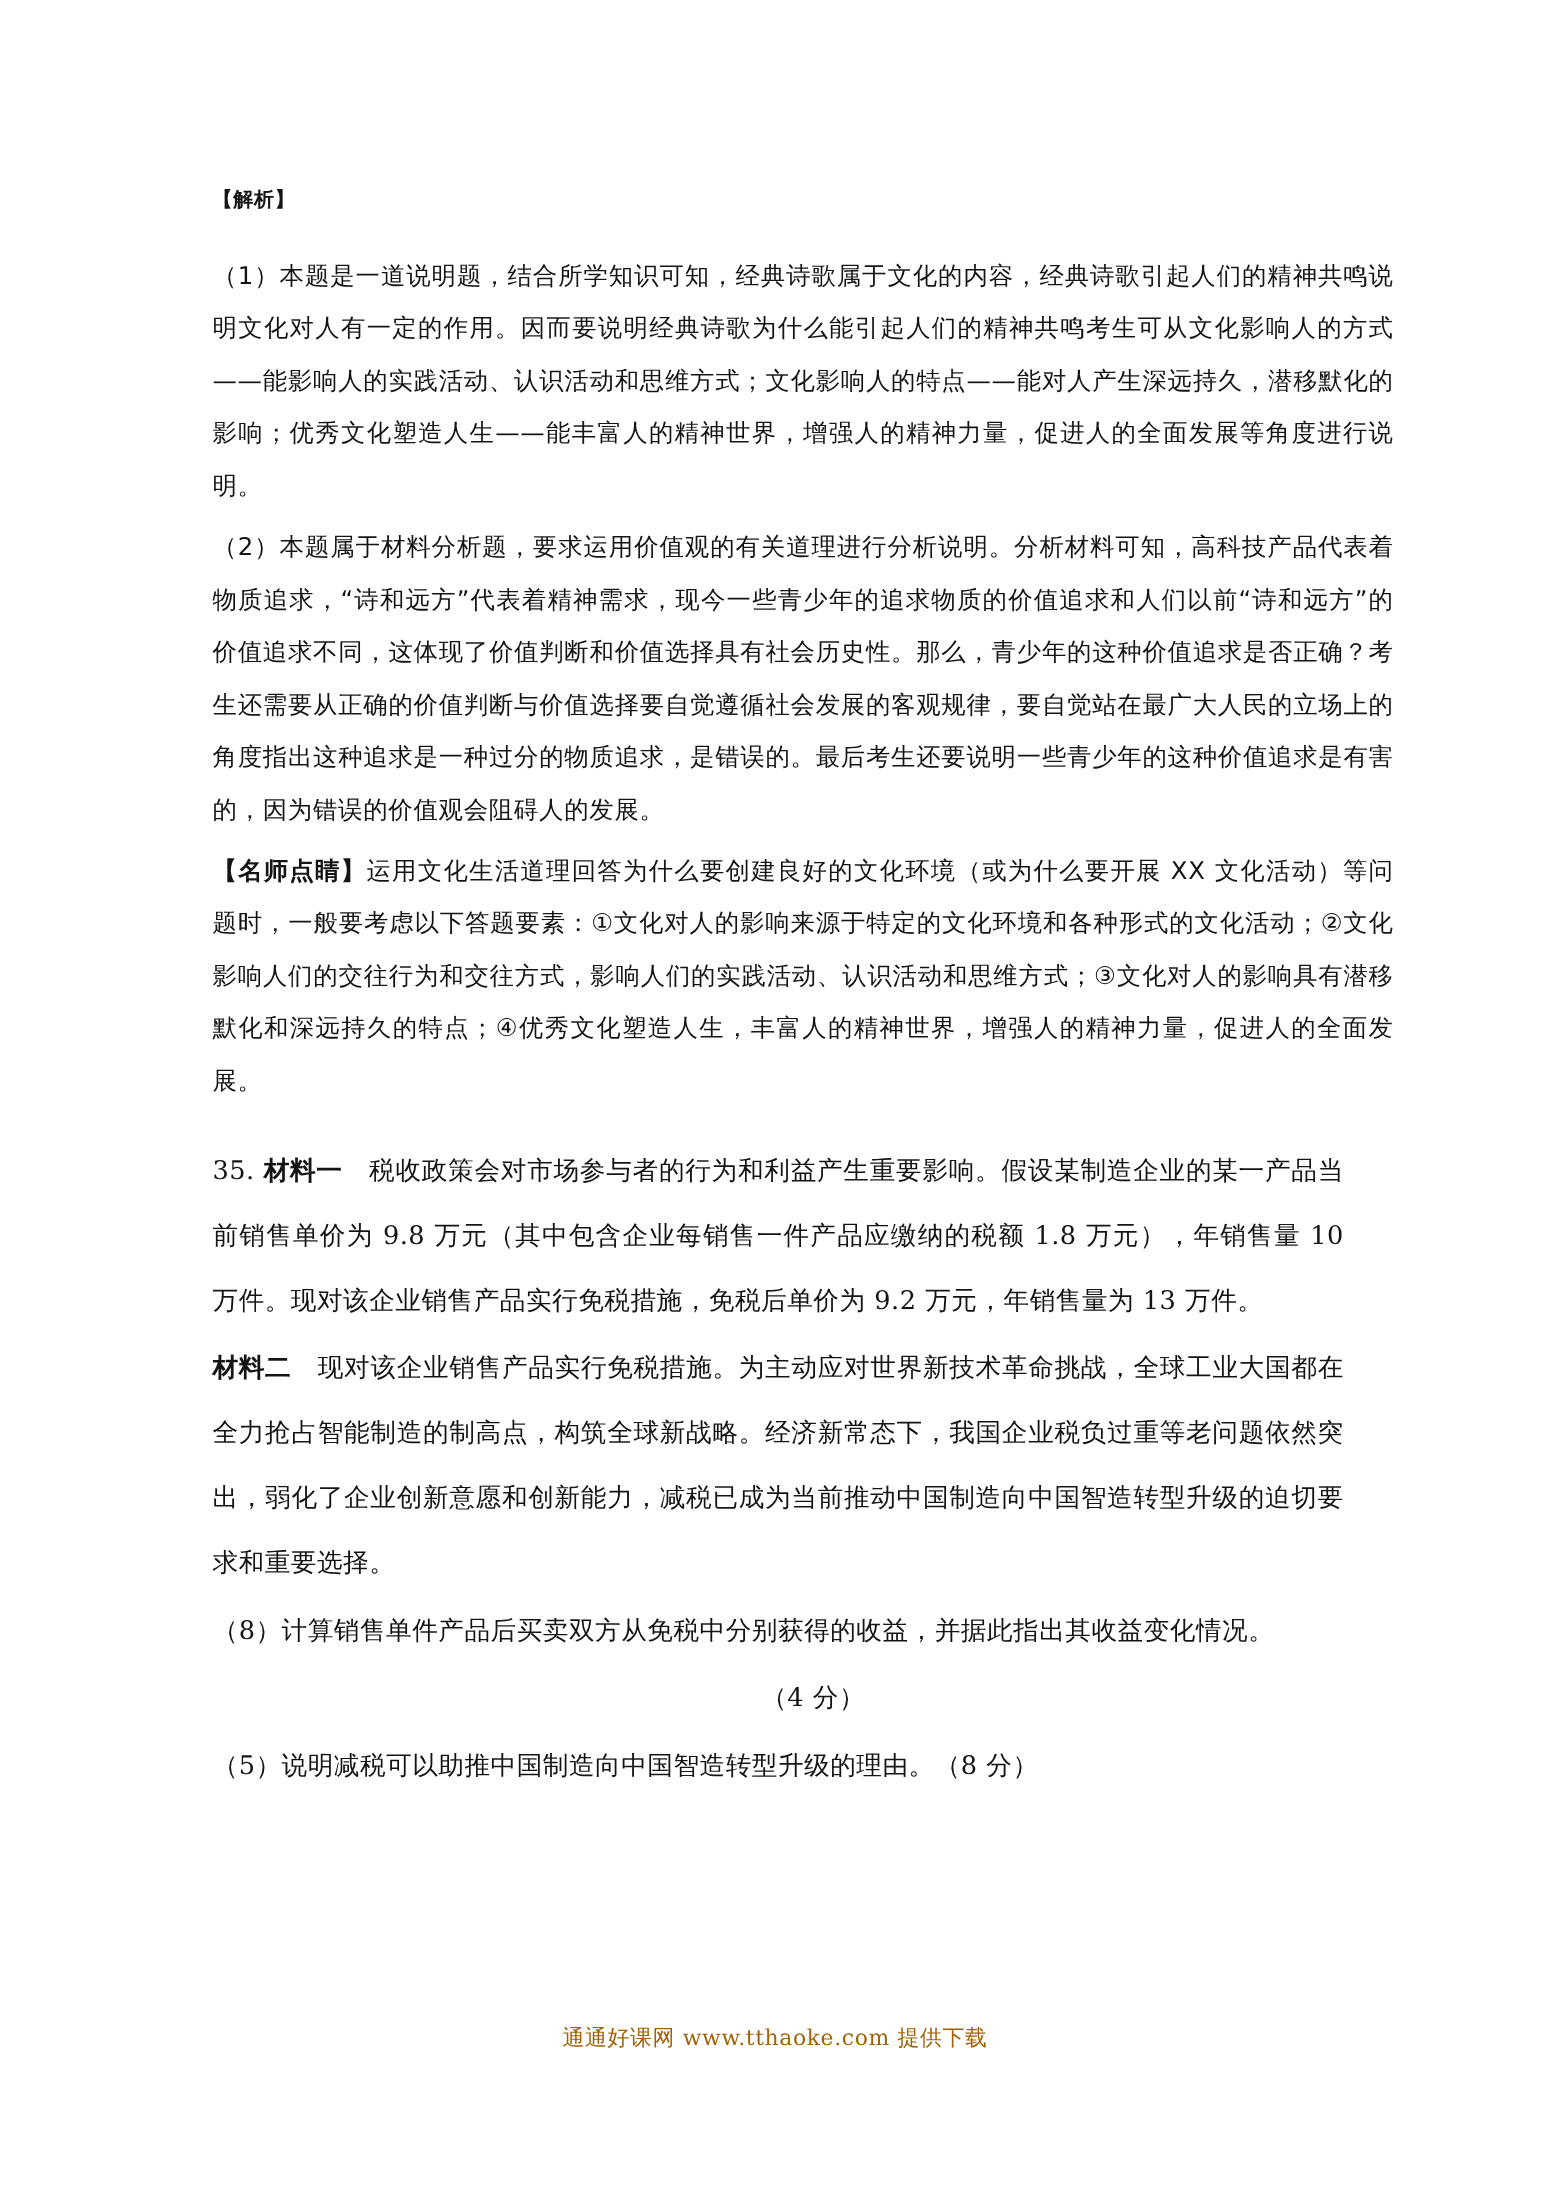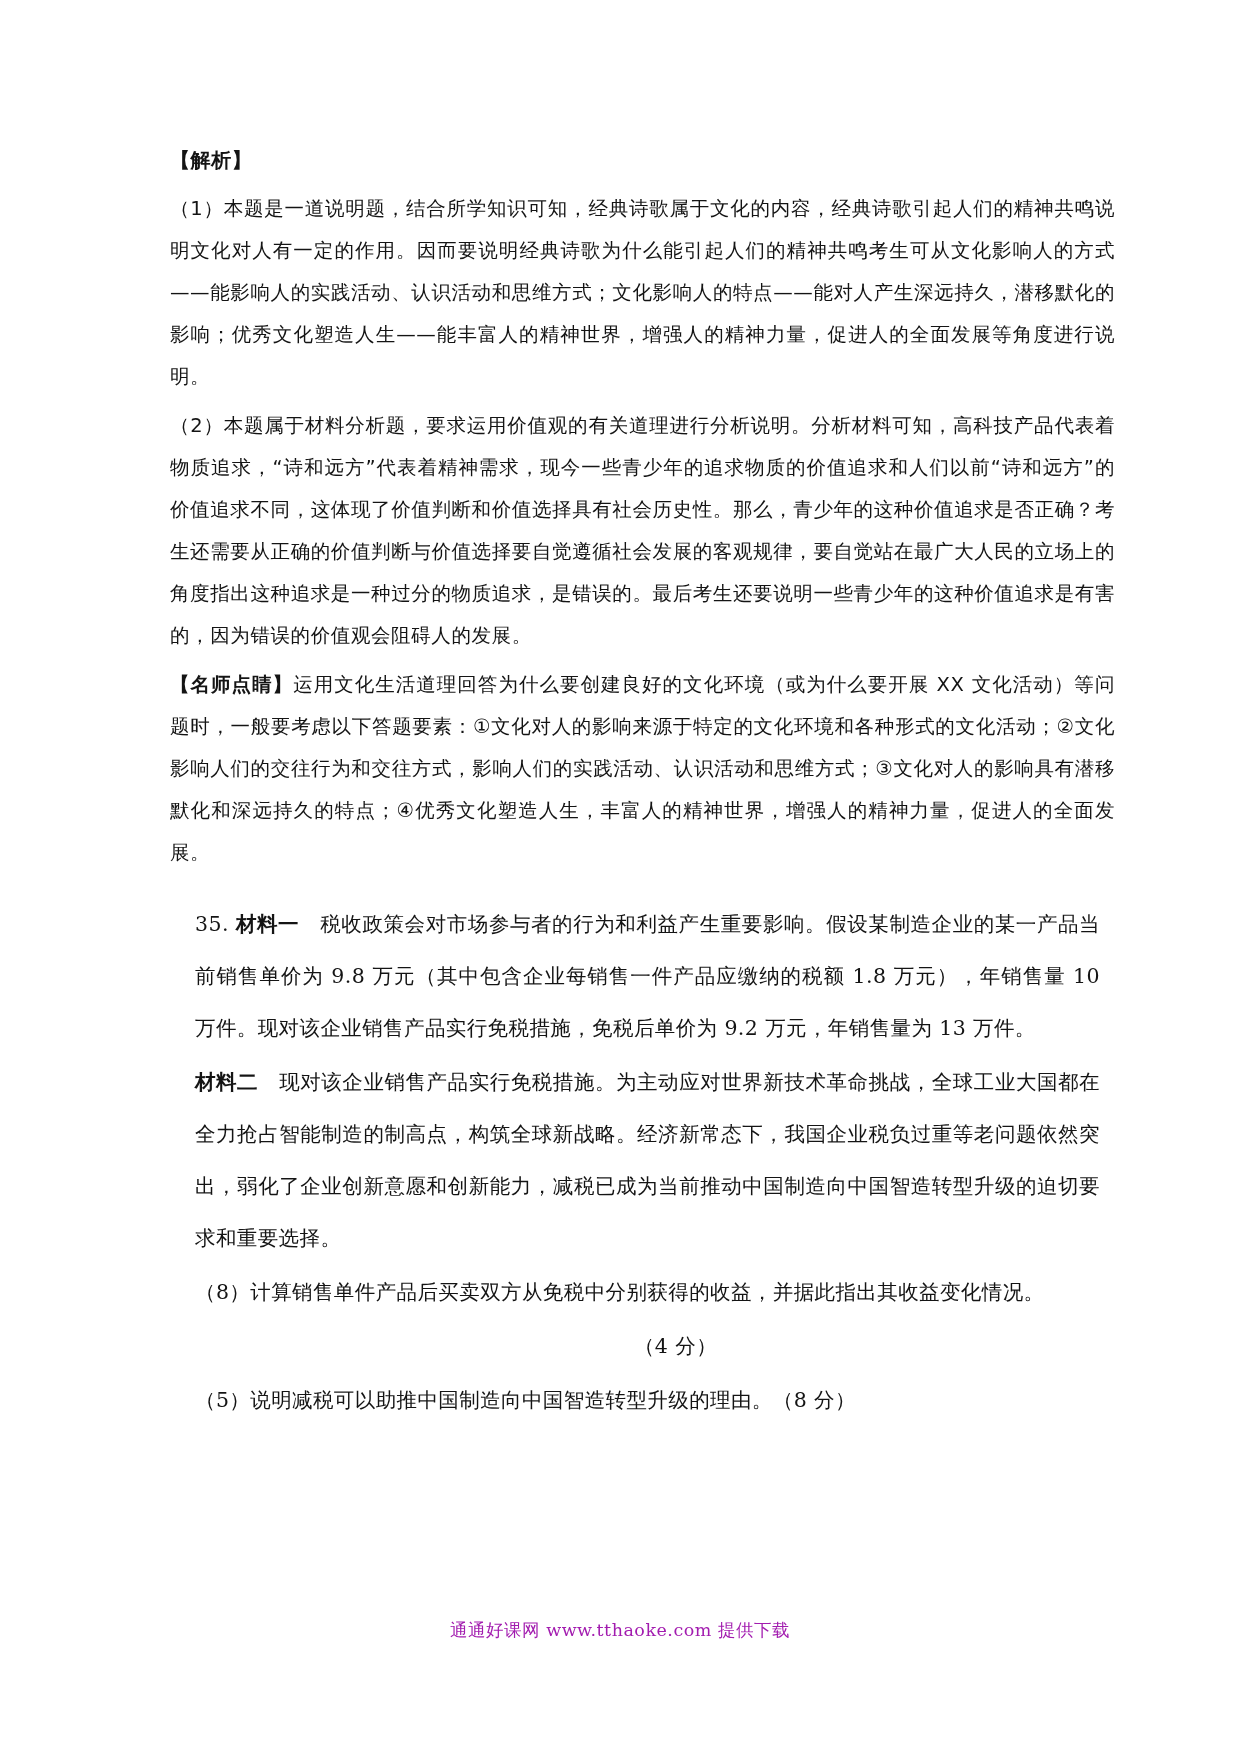--- a/index.html
+++ b/index.html
@@ -21,54 +21,53 @@
   
   .sec-analysis {
     font-family: "DejaVu Sans", sans-serif;
     font-size: 19.5px;
     line-height: 42px;
     text-align: justify;
     letter-spacing: 0.6px;
   }
   .analysis-label {
     font-weight: bold;
-    font-size: 20px;
+    font-size: 16px;
     line-height: 40px;
-    margin-bottom: 8px;
+    margin-bottom: 20px;
   }
   .sec-analysis p.blk { margin-bottom: 7px; }
   .sec-analysis p.blk:last-child { margin-bottom: 0; }
   .tips-label { font-weight: bold; }
 
   
   .sec-q35 {
     margin-top: 24px;
     font-family: "DejaVu Serif", serif;
     font-size: 20.5px;
     line-height: 52px;
     text-align: justify;
     letter-spacing: 0.4px;
     width: 905px;
-    margin-left: 25px;
   }
   .sec-q35 .m-label { font-weight: bold; }
   .sec-q35 p.blk { margin-bottom: 2px; }
   .q-line { text-align: left; }
   .q-score { padding-left: 56px; text-align: center; }
 
   
   .footer {
     position: absolute;
     left: 0;
     top: 1618px;
     width: 1240px;
     text-align: center;
     font-family: "DejaVu Serif", serif;
     font-size: 17.5px;
-    color: #a21caf;
+    color: #a16207;
     letter-spacing: 0.5px;
   }
 </style>
 </head>
 <body>
 
 <div class="page-content">
 
   <div class="sec-analysis">
     <div class="analysis-label">【解析】</div>

